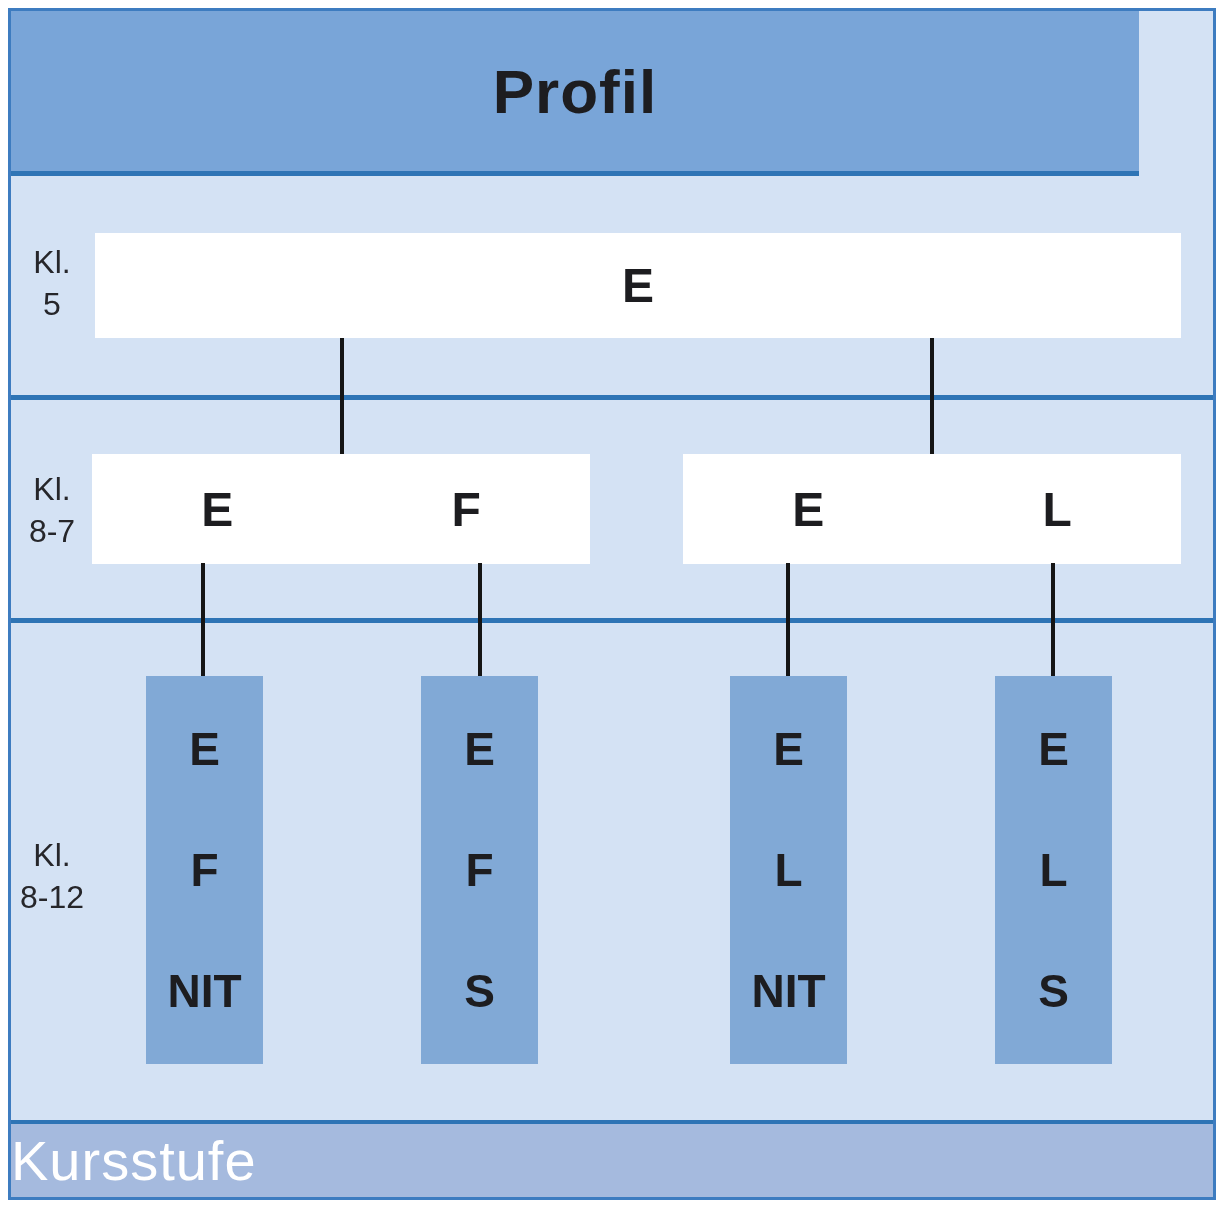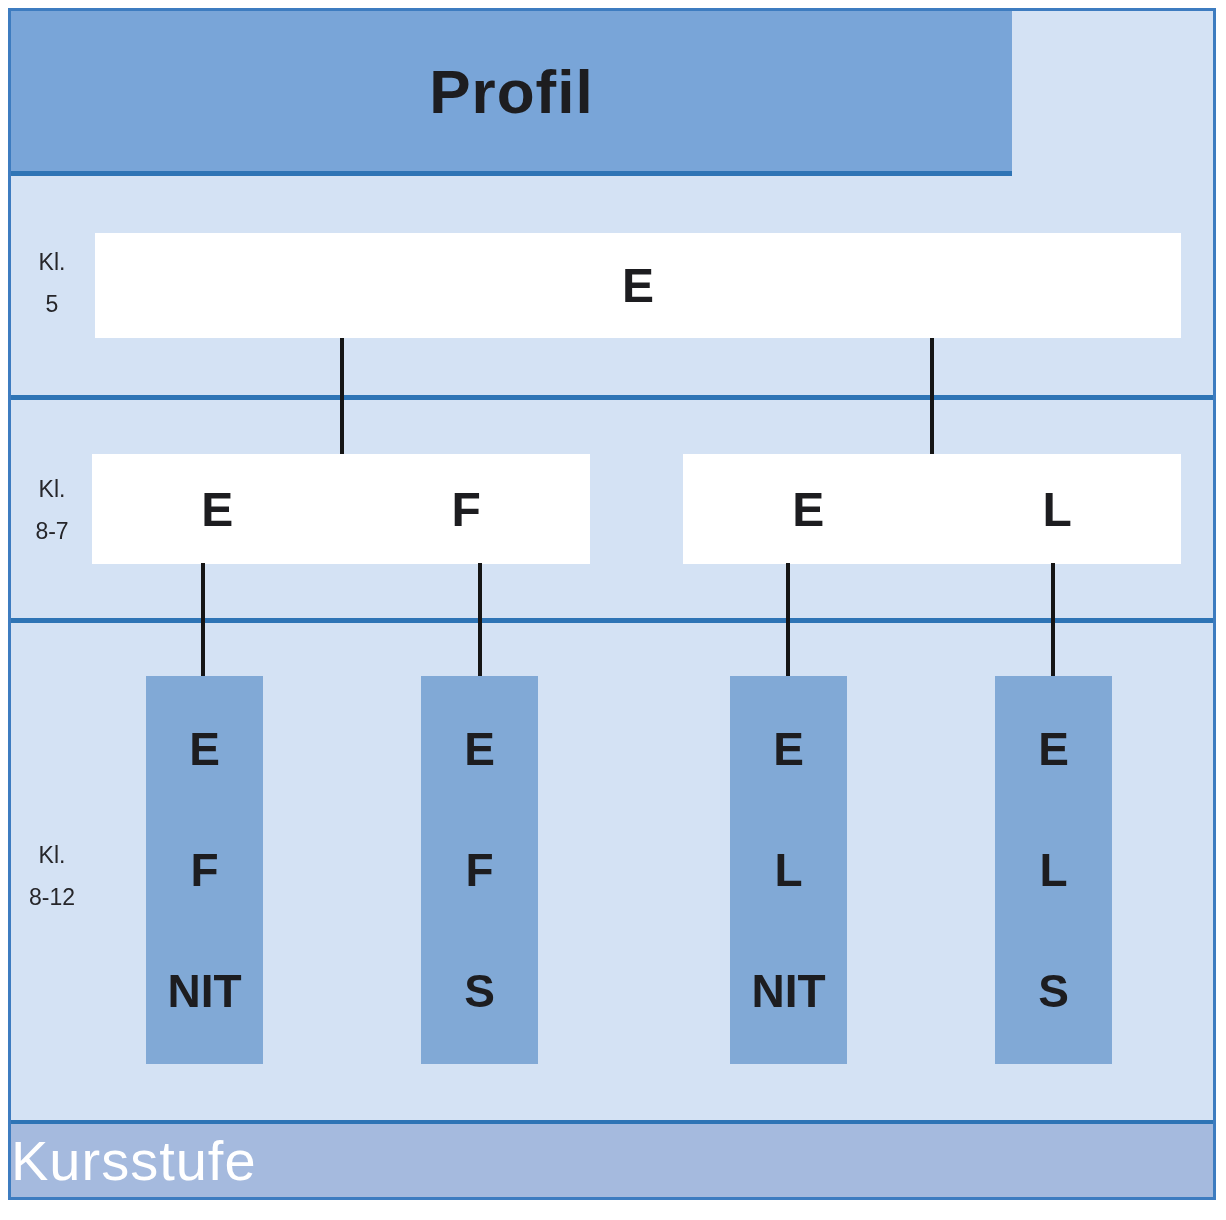--- a/index.html
+++ b/index.html
@@ -23,39 +23,39 @@
     overflow:hidden;
   }
   .frame {
     position:absolute; left:8px; top:8px;
     width:1208px; height:1192px;
     background:var(--body_bg);
     border:3px solid var(--frame_border);
   }
   .header-band {
     position:absolute; left:11px; top:11px;
-    width:1001px; height:165px;
+    width:1128px; height:165px;
     background:var(--header_bg);
     border-bottom:5px solid var(--divider_blue);
     display:flex; align-items:center; justify-content:center;
   }
   .header-title {
     font-size:62px; font-weight:bold; color:var(--text_dark);
     letter-spacing:1px;
   }
   .hdivider {
     position:absolute; left:11px; width:1202px; height:5px;
     background:var(--divider_blue);
   }
   .divider-1 { top:395px; }
   .divider-2 { top:618px; }
   .row-label {
     position:absolute; left:11px; width:82px;
     text-align:center; color:#26262a;
-    font-size:23px; line-height:42px; font-weight:500;
+    font-size:32px; line-height:42px; font-weight:500;
   }
   .label-5  { top:241px; }
   .label-67 { top:468px; }
   .label-811{ top:834px; }
   .level1-box {
     position:absolute; left:95px; top:233px;
     width:1086px; height:105px;
     background:var(--box_bg);
     display:flex; align-items:center; justify-content:center;
   }

